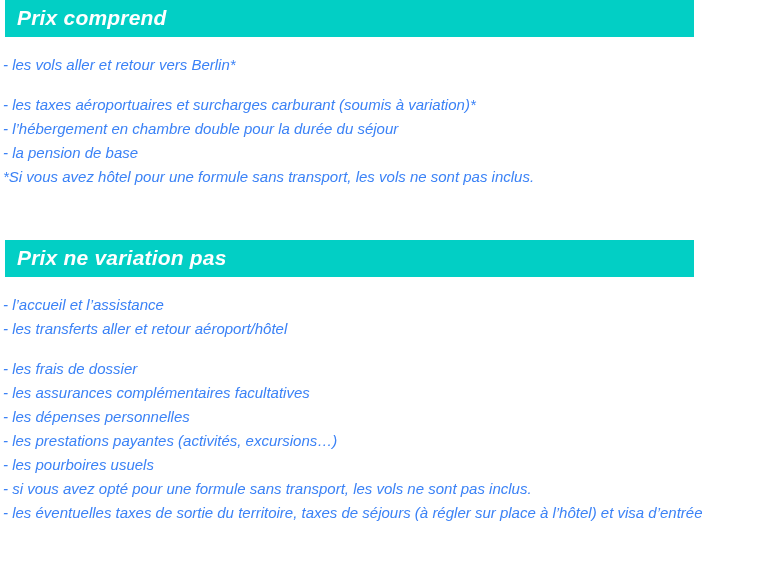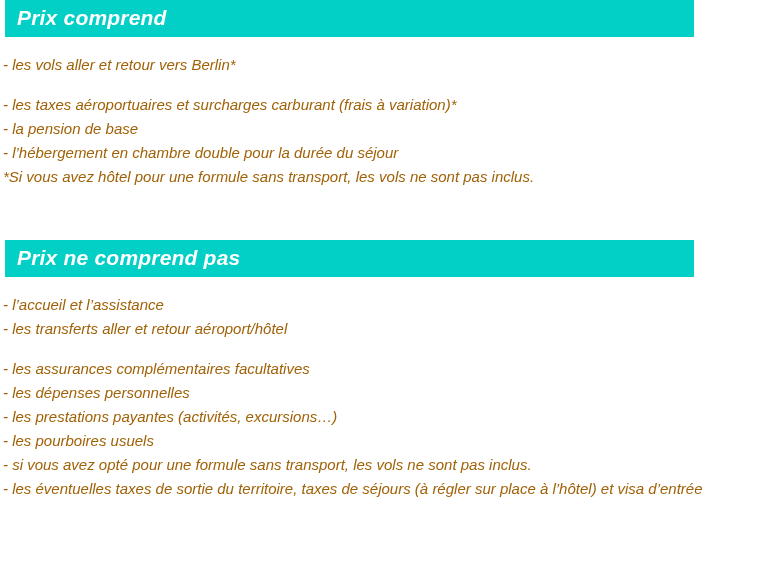--- a/index.html
+++ b/index.html
@@ -35,21 +35,21 @@
     color: #ffffff;
     font-size: 21px;
     font-weight: bold;
     font-style: italic;
     letter-spacing: 0.2px;
     line-height: 1;
     padding-bottom: 2px;
   }
   .section-body {
     padding: 16px 8px 0 3px;
-    color: #a16207;
+    color: #3b82f6;
     font-style: italic;
     font-size: 15px;
   }
   .line {
     line-height: 24px;
     white-space: nowrap;
   }
   .line.blank {
     height: 16px;
     line-height: 16px;
@@ -60,35 +60,36 @@
 
 <div class="page">
 
   <section class="section">
     <div class="section-header">
       <h2 class="section-title">Prix comprend</h2>
     </div>
     <div class="section-body">
         <div class="line">- les vols aller et retour vers Berlin*</div>
         <div class="line blank"></div>
-        <div class="line">- les taxes aéroportuaires et surcharges carburant (frais à variation)*</div>
+        <div class="line">- les taxes aéroportuaires et surcharges carburant (soumis à variation)*</div>
+        <div class="line">- l’hébergement en chambre double pour la durée du séjour</div>
         <div class="line">- la pension de base</div>
-        <div class="line">- l’hébergement en chambre double pour la durée du séjour</div>
         <div class="line">*Si vous avez hôtel pour une formule sans transport, les vols ne sont pas inclus.</div>
       </div>
   </section>
 
   <section class="section">
     <div class="section-header">
-      <h2 class="section-title">Prix ne comprend pas</h2>
+      <h2 class="section-title">Prix ne variation pas</h2>
     </div>
     <div class="section-body">
         <div class="line">- l’accueil et l’assistance</div>
         <div class="line">- les transferts aller et retour aéroport/hôtel</div>
         <div class="line blank"></div>
+        <div class="line">- les frais de dossier</div>
         <div class="line">- les assurances complémentaires facultatives</div>
         <div class="line">- les dépenses personnelles</div>
         <div class="line">- les prestations payantes (activités, excursions…)</div>
         <div class="line">- les pourboires usuels</div>
         <div class="line">- si vous avez opté pour une formule sans transport, les vols ne sont pas inclus.</div>
         <div class="line">- les éventuelles taxes de sortie du territoire, taxes de séjours (à régler sur place à l’hôtel) et visa d’entrée</div>
       </div>
   </section>
 
 </div>

